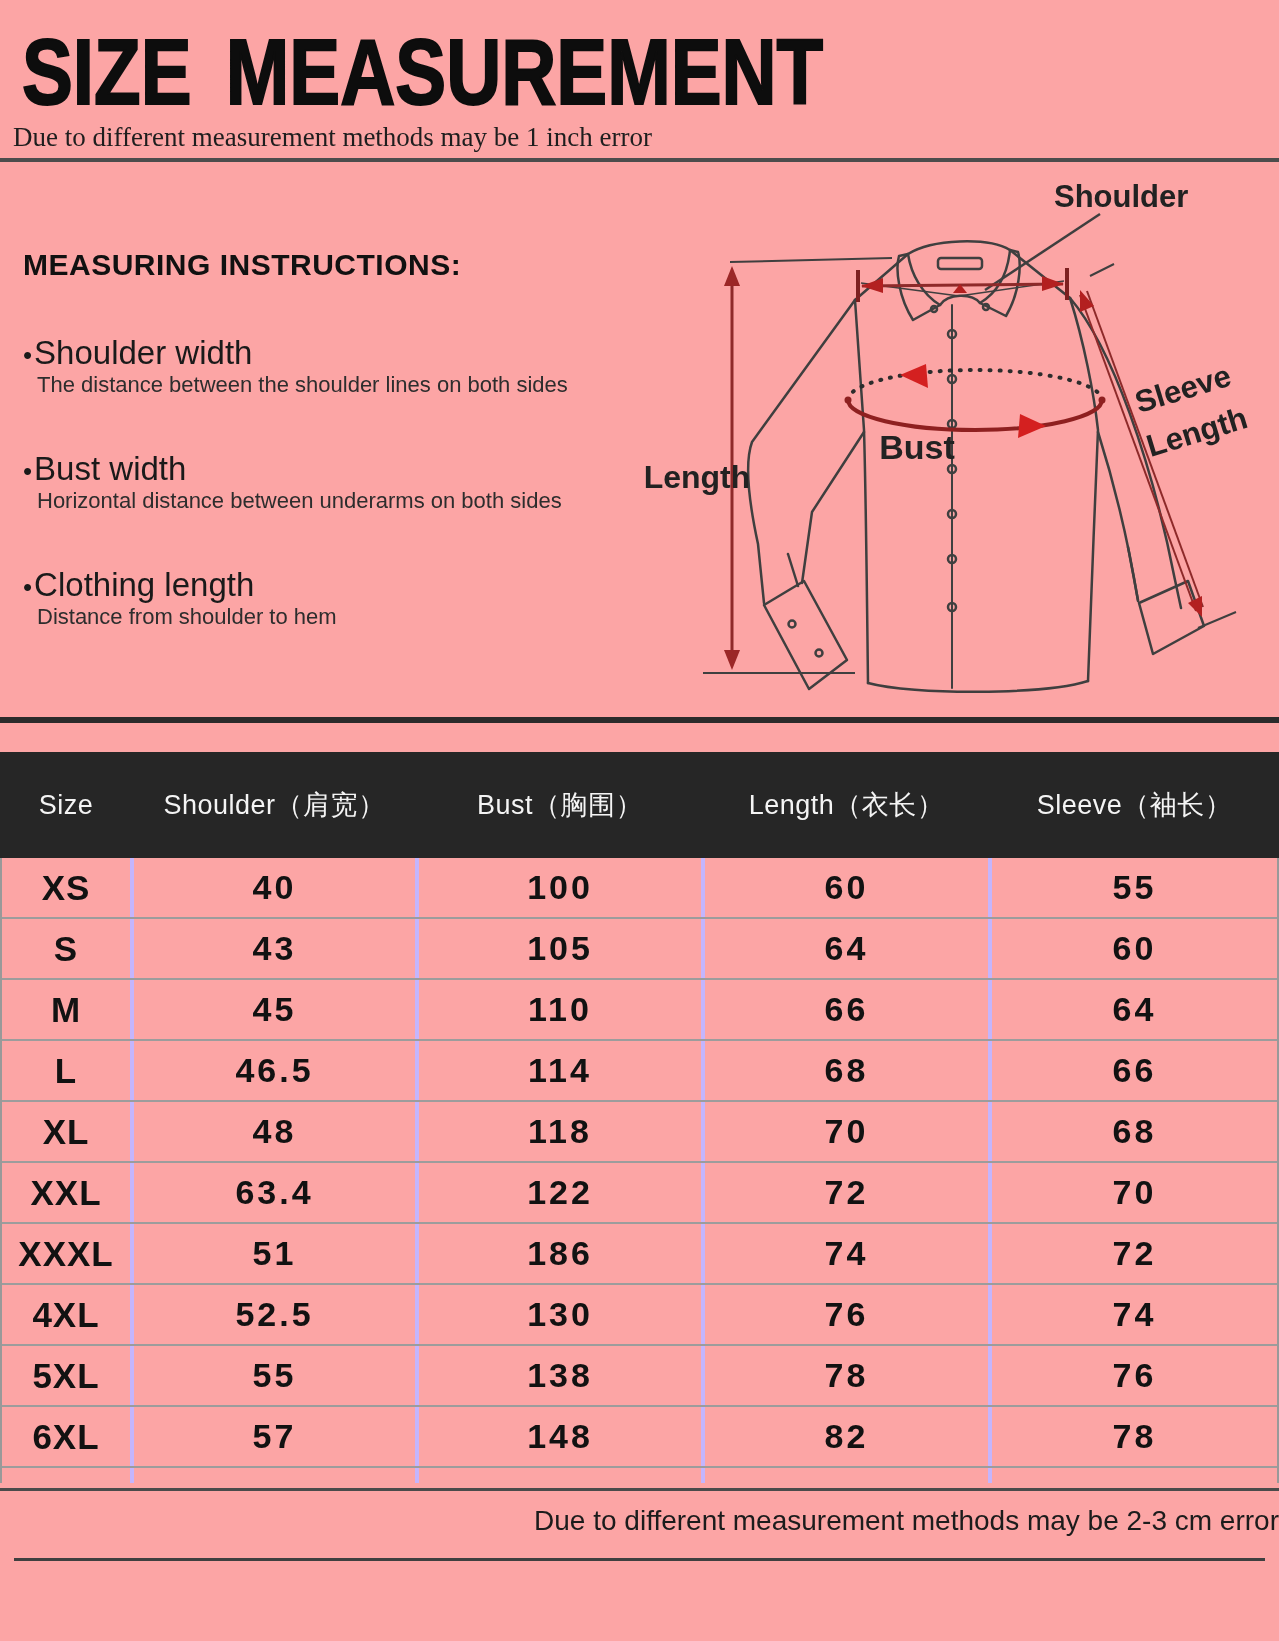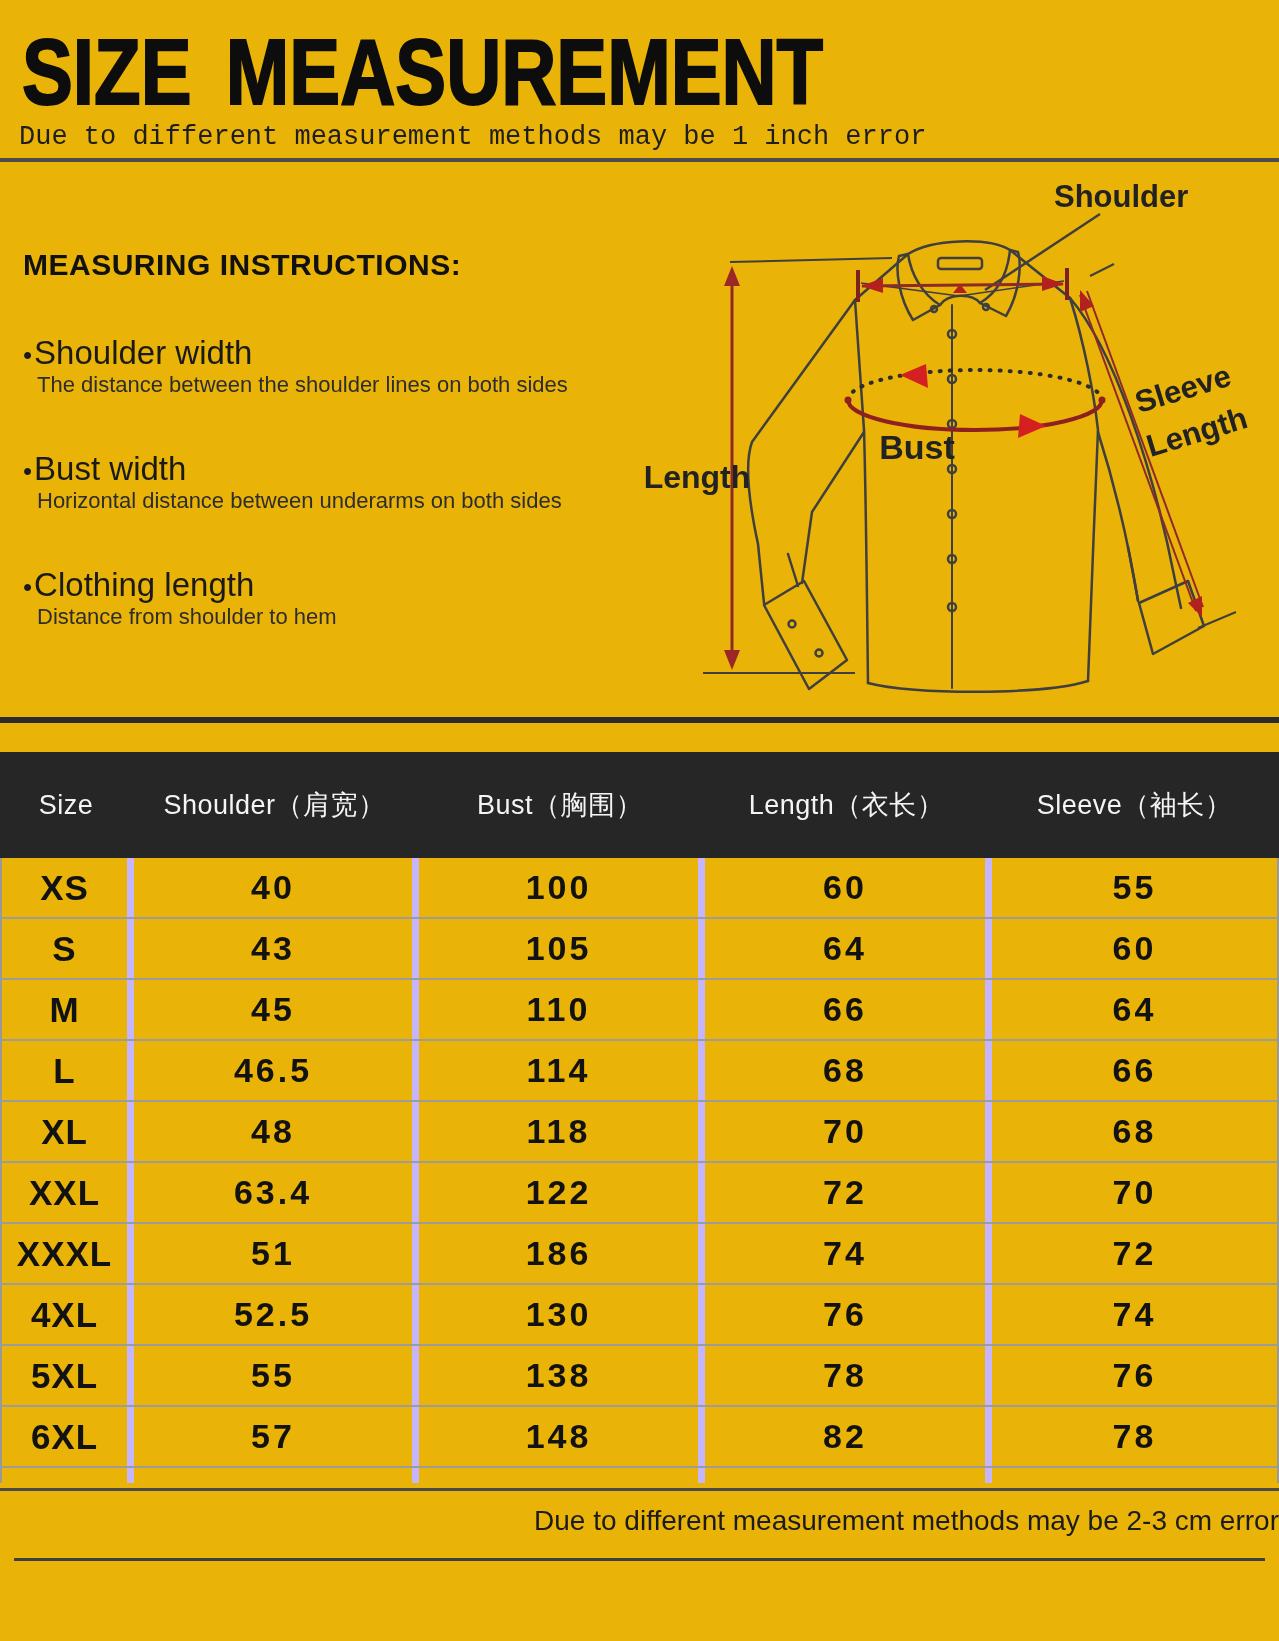--- a/index.html
+++ b/index.html
@@ -1,31 +1,31 @@
 <!DOCTYPE html>
 <html><head>
 <meta charset="utf-8">
 <style>
   html,body{margin:0;padding:0;background:#9a9a9a;}
   .canvas{
     position:relative;width:1279px;height:1641px;margin:0 auto;
-    background:#eab308;overflow:hidden;
+    background:#fca5a5;overflow:hidden;
     font-family:"Liberation Sans", sans-serif;color:#141414;
   }
   
   .page-title{
     position:absolute;left:22px;top:26px;
     font-size:93px;line-height:1;font-weight:bold;
     color:#0d0d0d;-webkit-text-stroke:2px #0d0d0d;
     letter-spacing:0px;word-spacing:16px;white-space:nowrap;
     transform:scaleX(0.82);transform-origin:left top;
   }
   .page-subtitle{
-    position:absolute;left:19px;top:122px;
-    font-family:Liberation Mono, monospace;
+    position:absolute;left:13px;top:122px;
+    font-family:Liberation Serif, serif;
     font-size:27px;color:#1e1e1e;white-space:nowrap;
   }
   .hr-top{position:absolute;left:0;top:158px;width:1279px;height:4px;background:#4c4c4c;}
   
   .instructions{position:absolute;left:23px;top:248px;width:600px;}
   .mi-heading{font-size:30px;font-weight:bold;color:#111;letter-spacing:0.5px;}
   .mi-item{margin-top:52px;}
   .mi-item:first-of-type{margin-top:54px;}
   .mi-title{font-size:33px;color:#1a1a1a;}
   .mi-bullet{font-size:26px;vertical-align:middle;margin-right:2px;}
@@ -42,21 +42,21 @@
   .thead{
     height:106px;background:#262626;color:#f4f4f4;
     align-items:center;font-size:27px;font-weight:normal;letter-spacing:0.5px;
   }
   .th{text-align:center;}
   .tbody{border-left:2px solid #999;border-right:2px solid #999;}
   .tr{height:59px;border-bottom:2px solid #9c9c9c;align-items:center;}
   .td{
     height:100%;display:flex;align-items:center;justify-content:center;
     font-size:34px;font-weight:bold;color:#121212;letter-spacing:3px;
-    border-right:7px solid #c4b5fd;
+    border-right:4px solid #c4b5fd;
   }
   .td:last-child{border-right:none;}
   .td.size{font-size:35px;letter-spacing:1px;}
   .stub .td{height:15px;}
   .stub{height:15px;border-bottom:none;}
   .hr-table-bottom{position:absolute;left:0;top:1488px;width:1279px;height:3px;background:#4a4a4a;}
   
   .footnote{
     position:absolute;left:0;top:1505px;width:1279px;
     text-align:right;font-size:28px;color:#1c1c1c;

